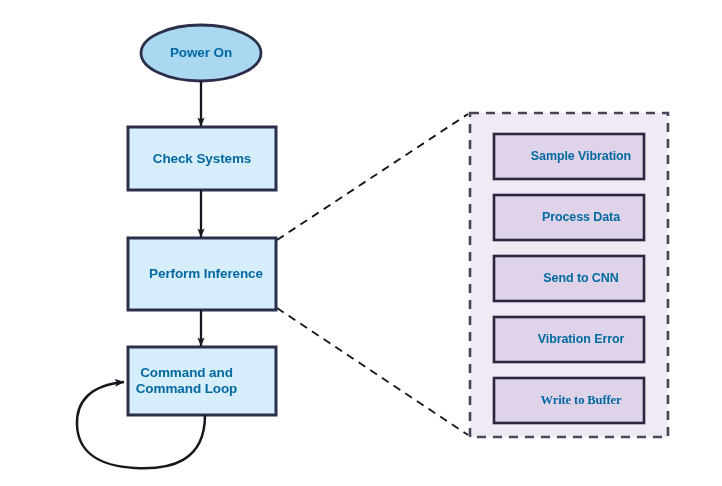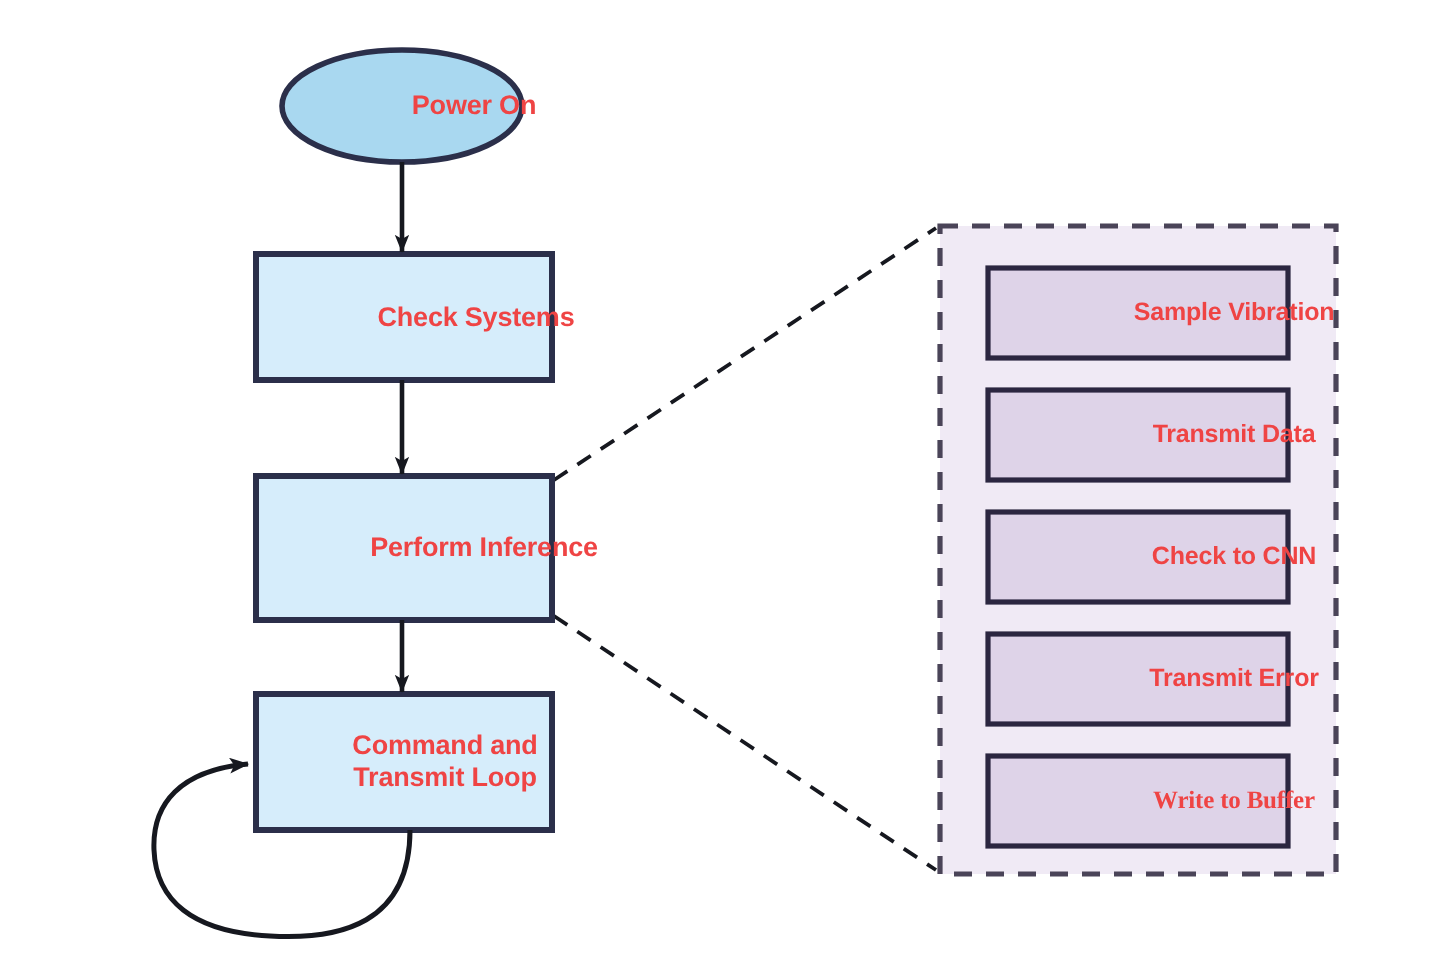--- a/index.html
+++ b/index.html
@@ -22,25 +22,24 @@
     height: 486px;
   }
   .node-label {
     position: absolute;
     display: flex;
     align-items: center;
     justify-content: center;
     text-align: center;
     font-family: "Liberation Sans", sans-serif;
     font-weight: bold;
-    color: #ef4444;
+    color: #0369a1;
     pointer-events: none;
     line-height: 1.18;
     letter-spacing: -0.1px;
-    margin-left: 36px;
   }
   .lbl-start   { left: 140px; top: 25px;  width: 122px; height: 56px;  font-size: 13.5px; }
   .lbl-check   { left: 128px; top: 127px; width: 148px; height: 63px;  font-size: 13.5px; text-align: right; }
   .lbl-infer   { left: 128px; top: 238px; width: 156px; height: 72px;  font-size: 13.5px; }
   .lbl-loop    { left: 128px; top: 347px; width: 117px; height: 68px;  font-size: 13.5px; }
 
   .lbl-sub     { font-size: 12.5px; width: 172px; height: 43px; left: 495px; }
   .sub1 { top: 135px; }
   .sub2 { top: 196px; }
   .sub3 { top: 257px; }
@@ -90,21 +89,21 @@
 
 <div class="node-label lbl-start">Power On</div>
 
 <div class="node-label lbl-check">Check Systems</div>
 
 <div class="node-label lbl-infer">Perform Inference</div>
 
 <div class="node-label lbl-loop">
   <span>
     <span>Command and</span><br>
-    <span>Transmit Loop</span>
+    <span>Command Loop</span>
   </span>
 </div>
 
 <div class="node-label lbl-sub sub1">Sample Vibration</div>
-<div class="node-label lbl-sub sub2">Transmit Data</div>
-<div class="node-label lbl-sub sub3">Check to CNN</div>
-<div class="node-label lbl-sub sub4">Transmit Error</div>
+<div class="node-label lbl-sub sub2">Process Data</div>
+<div class="node-label lbl-sub sub3">Send to CNN</div>
+<div class="node-label lbl-sub sub4">Vibration Error</div>
 <div class="node-label lbl-sub sub5">Write to Buffer</div>
 
 </body></html>

